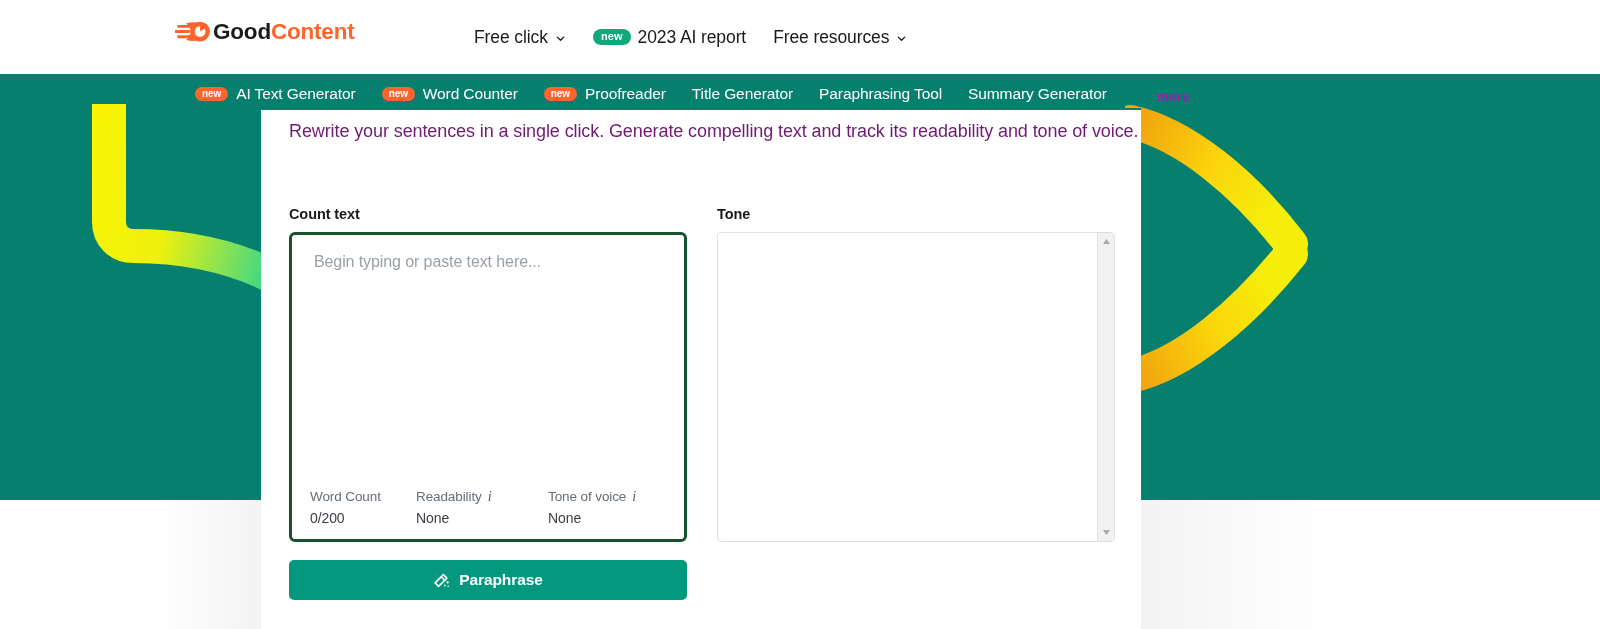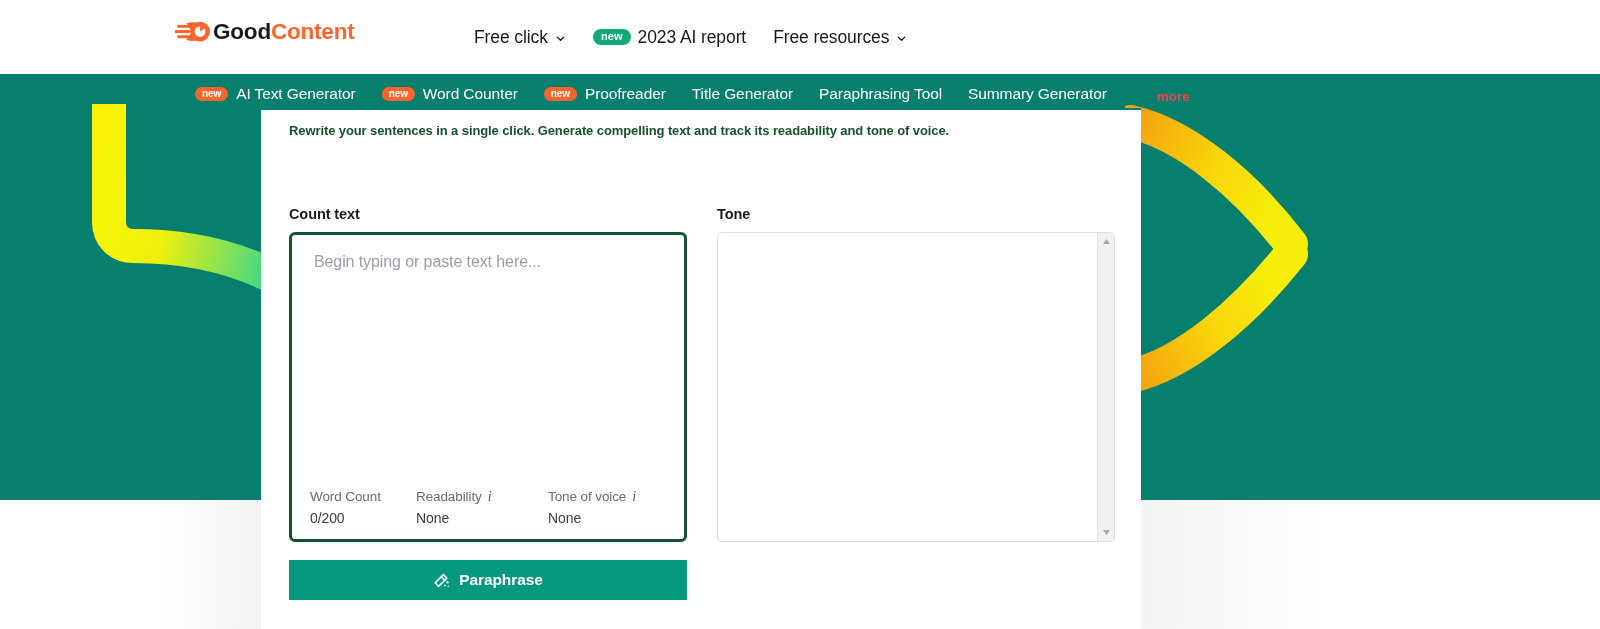--- a/index.html
+++ b/index.html
@@ -81,43 +81,43 @@
   }
   .toolnav-item + .toolnav-item { margin-left: 26px; }
   .badge-new-orange {
     background: #ff642d; color: #ffffff;
     font-size: 10px; font-weight: 700;
     border-radius: 8px; padding: 2px 7px 2.5px;
     line-height: 1;
     display: inline-block;
   }
   #toolnav-more {
-    margin-left: 50px; color: #ef4444;
+    margin-left: 50px; color: #a21caf;
     font-size: 13.5px; font-weight: 700; cursor: pointer;
     position: relative; top: 2px;
   }
 
   
   #app-card {
     position: absolute; top: 108px; left: 261px;
     width: 880px; height: 521px;
     background: #ffffff;
     z-index: 20;
     overflow: hidden;
   }
   #card-topline {
     position: absolute; top: 0; left: 0; width: 880px; height: 2px;
     background: #067f6f;
   }
   #card-desc {
     position: absolute; left: 28px; top: 12px; width: 810px;
   }
   #card-desc-line1 {
-    font-size: 13px; color: #14532d; line-height: 22px;
-    letter-spacing: -0.1px; white-space: nowrap; font-weight: bold;
+    font-size: 18px; color: #701a75; line-height: 22px;
+    letter-spacing: -0.1px; white-space: nowrap;
   }
   #card-desc-line2 {
     font-size: 15.5px; color: #1a1a1a; font-weight: 700;
     line-height: 22px; margin-top: 1px; letter-spacing: -0.1px;
   }
 
   .field-label {
     position: absolute; font-size: 14.5px; font-weight: 700;
     color: #1a1a1a; letter-spacing: -0.1px;
   }
@@ -175,21 +175,21 @@
     display: flex; align-items: center; justify-content: center;
     cursor: pointer;
   }
   #sb-arrow-up { top: 0; }
   #sb-arrow-down { bottom: 0; }
 
   
   #paraphrase-btn {
     position: absolute; left: 28px; top: 452px;
     width: 398px; height: 40px;
-    background: #04997f; border: none; border-radius: 0;
+    background: #04997f; border: none; border-radius: 5px;
     color: #ffffff; font-size: 15.5px; font-weight: 700;
     font-family: "Liberation Sans", sans-serif;
     display: flex; align-items: center; justify-content: center; gap: 9px;
     cursor: pointer; letter-spacing: -0.1px;
   }
 
   
   #bottom-area {
     position: absolute; top: 500px; left: 0;
     width: 1600px; height: 129px;

